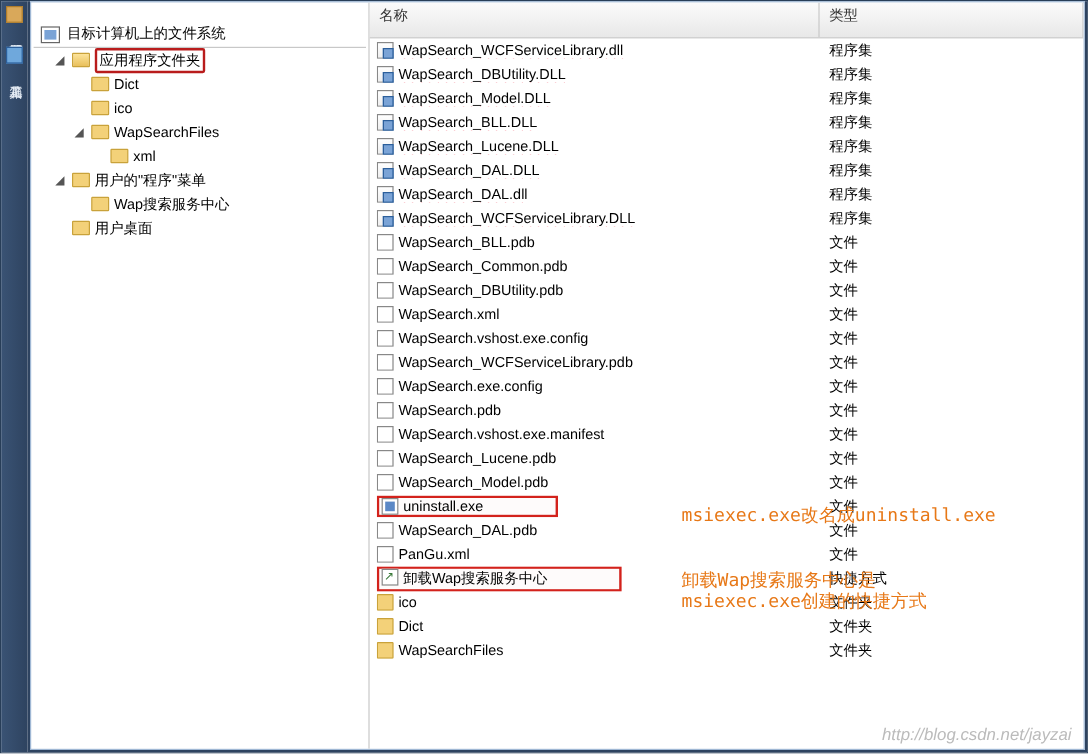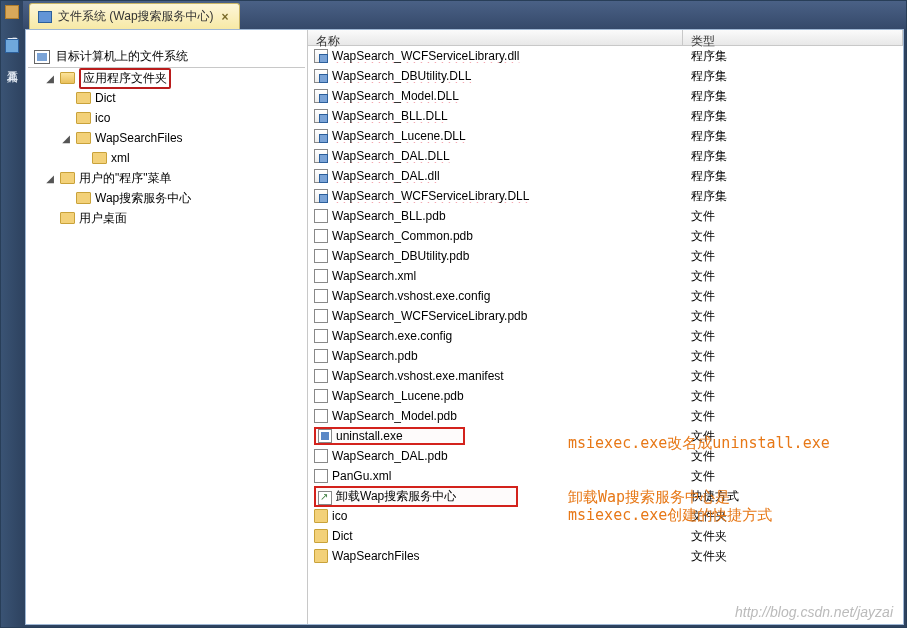--- a/index.html
+++ b/index.html
@@ -14,21 +14,21 @@
 .tab { background: linear-gradient(#fdf6d8,#f7e9a6); border: 1px solid #c9b565; border-bottom: none; border-radius: 3px 3px 0 0; padding: 4px 8px; display: flex; align-items: center; gap: 6px; font-size: 12px; color: #333; cursor: pointer; }
 .tab-icon { width: 14px; height: 12px; background: #6395d6; border:1px solid #2c5f9b; }
 .tab-close { font-weight: bold; color: #7a6b2a; cursor: pointer; padding: 0 2px; }
 .content-outer { flex: 1; background: #fff; border: 1px solid #9fb7d4; margin: 0 2px 2px 2px; display: flex; flex-direction: column; }
 .tree-header { height: 22px; display: flex; align-items: center; gap: 6px; padding: 2px 6px; border-bottom: 1px solid #c8c8c8; }
 .tree-header-icon { width: 16px; height: 14px; background: #fff; border: 1px solid #666; position: relative; }
 .tree-header-icon::after { content:""; position:absolute; left:2px; top:2px; width:10px; height:8px; background:#7aa3d6; }
 .split { flex: 1; display: flex; overflow: hidden; position: relative; }
 .tree-pane { width: 282px; border-right: 1px solid #c8c8c8; overflow: auto; padding: 16px 2px; }
 .list-pane { flex: 1; display: flex; flex-direction: column; overflow: hidden; }
-.list-header { display: flex; height: 16px; background: linear-gradient(#fbfbfb,#e8e8e8); border-bottom: 1px solid #c8c8c8; }
+.list-header { display: flex; height: 30px; background: linear-gradient(#fbfbfb,#e8e8e8); border-bottom: 1px solid #c8c8c8; }
 .list-header > div { padding: 3px 8px; border-right: 1px solid #c8c8c8; font-size: 12px; color: #333; }
 .col-name { flex: 1; }
 .col-type { width: 220px; }
 .list-body { flex: 1; overflow: auto; position: relative; }
 .row { display: flex; align-items: center; height: 20px; padding-left: 6px; cursor: default; }
 .row .fcell { flex: 1; display: flex; align-items: center; gap: 4px; overflow: hidden; white-space: nowrap; }
 .row .tcell { width: 220px; padding-left: 8px; }
 .ficon { width: 14px; height: 14px; flex-shrink: 0; display: inline-block; }
 .ficon.asm { background: linear-gradient(#fff,#eee); border:1px solid #888; position: relative; }
 .ficon.asm::after { content:""; position:absolute; right:-1px; bottom:-1px; width:7px; height:7px; background:#7aa3d6; border:1px solid #2c5f9b; }
@@ -55,27 +55,20 @@
 <body>
 
 <div class="app">
   <div class="sidebar-left">
     <div class="vicon"></div>
     <div class="vtab">服务器资源管理器</div>
     <div class="vicon2"></div>
     <div class="vtab">工具箱</div>
   </div>
   <div class="main">
-    <div class="tabbar">
-      <div class="tab">
-        <span class="tab-icon"></span>
-        <span>文件系统 (Wap搜索服务中心)</span>
-        <span class="tab-close">×</span>
-      </div>
-    </div>
     <div class="content-outer">
       <div class="split">
 
         <div class="tree-pane">
           <div class="tree-header">
             <span class="tree-header-icon"></span>
             <span>目标计算机上的文件系统</span>
           </div>
           <div class="tree">
             <ul>
@@ -303,21 +296,21 @@
               </div>
               <div class="row">
                 <div class="fcell">
                   <span class="ficon file"></span>
                   <span>PanGu.xml</span>
                 </div>
                 <div class="tcell">文件</div>
               </div>
               <div class="row">
                 <div class="fcell">
-                  <div class="red-box" style="display: flex; align-items: flex-end; gap: 4px; padding: 0px 60px 0px 2px;">
+                  <div class="red-box" style="display: flex; align-items: flex-start; gap: 4px; padding: 0px 60px 0px 2px;">
                     <span class="ficon lnk"></span>
                     <span>卸载Wap搜索服务中心</span>
                   </div>
                 </div>
                 <div class="tcell">快捷方式</div>
               </div>
               <div class="row">
                 <div class="fcell">
                   <span class="ficon folder"></span>
                   <span>ico</span>

